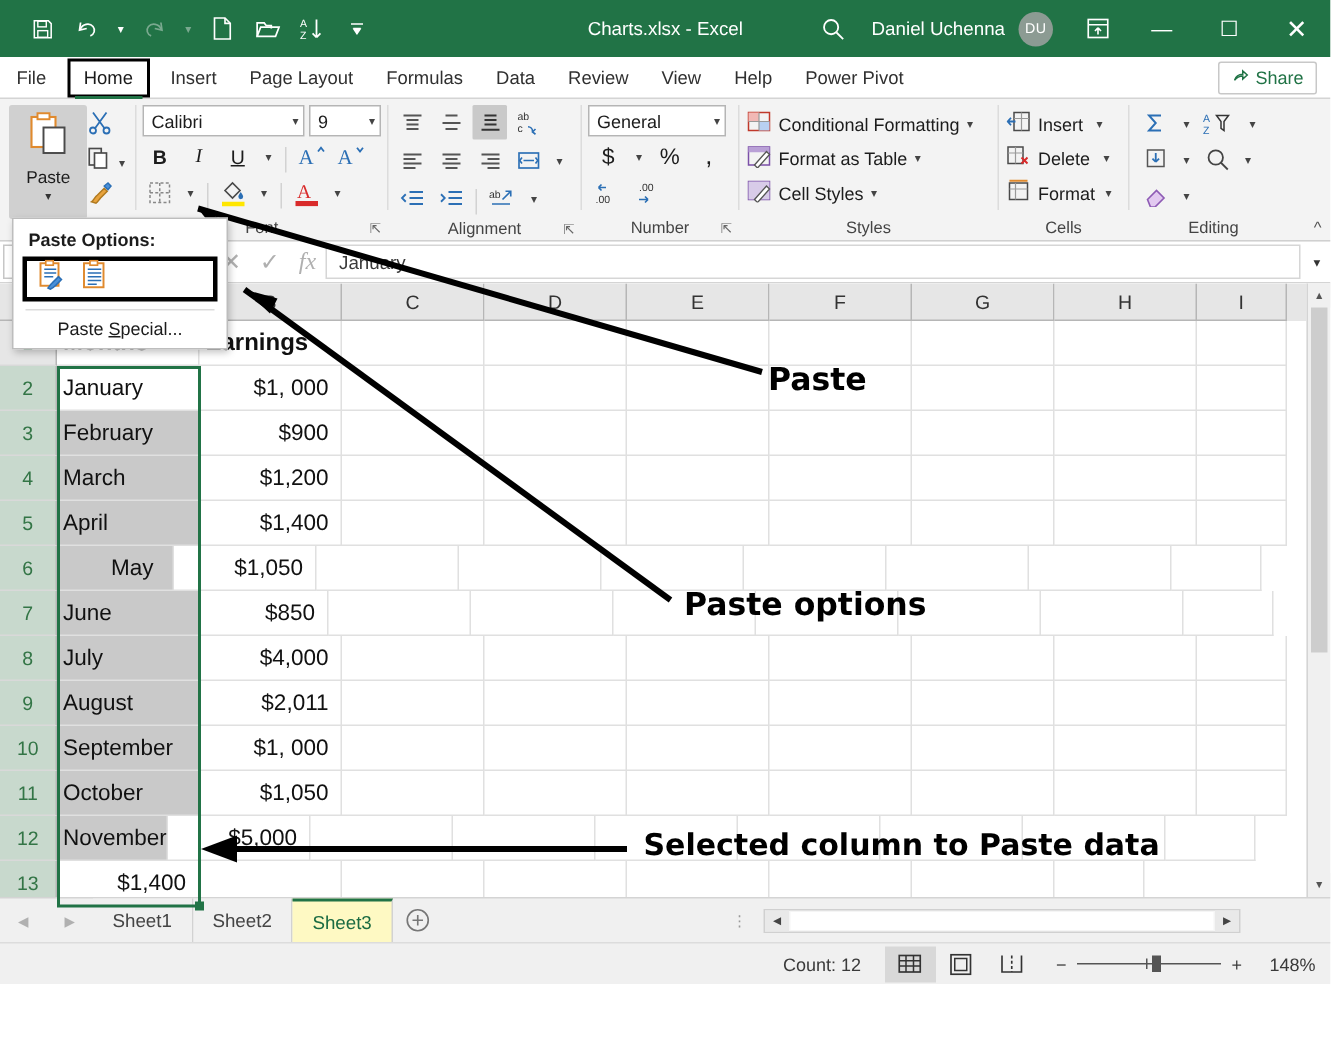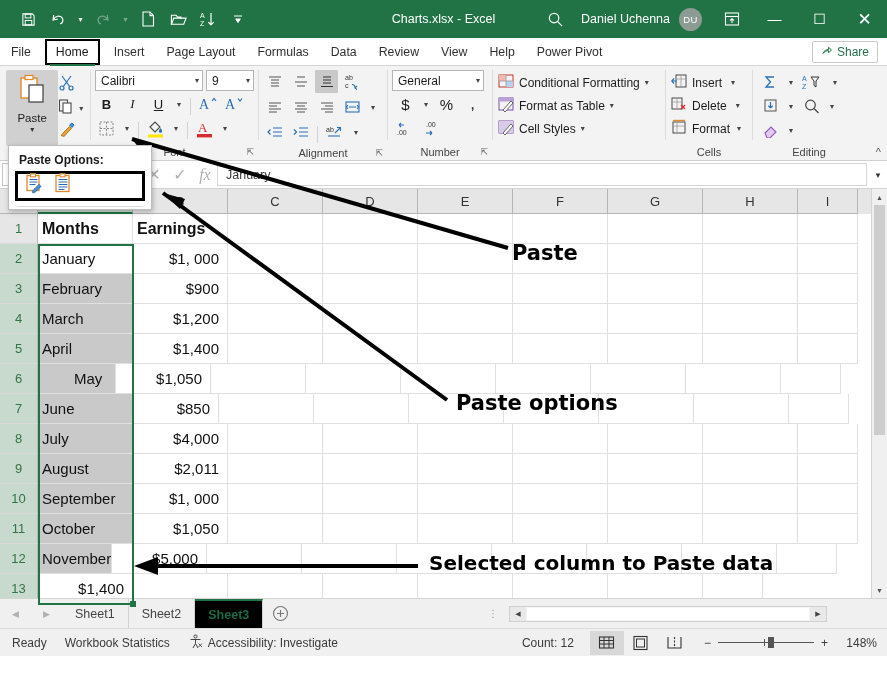--- a/index.html
+++ b/index.html
@@ -201,21 +201,21 @@
   #sheetbar {
     height: 30px; background: #f0f0f0; display: flex; align-items: stretch;
     border-top: 1px solid #d4d4d4;
   }
   #nav-arrows { width: 62px; display: flex; align-items: center; justify-content: space-around; color: #b0b0b0; font-size: 9px; }
   .stab {
     padding: 0 13px; display: flex; align-items: center; font-size: 12.5px; color: #444;
     border-right: 1px solid #d2d2d2; background: #f0f0f0;
   }
   .stab.active {
-    background: #000000; color: #1b6b42; font-weight: bold;
+    background: #fef9c3; color: #1b6b42; font-weight: normal;
     border-top: 2px solid #217346; border-right: 1px solid #d2d2d2;
   }
   #addsheet { width: 34px; display: flex; align-items: center; justify-content: center; color: #555; font-size: 14px; }
   #hscroll-area { flex: 1; display: flex; align-items: center; justify-content: flex-end; padding-right: 4px; gap: 4px; }
   #hgrip { color: #999; font-size: 10px; letter-spacing: 1px; padding: 0 6px; }
   #hsb { width: 318px; height: 16px; display: flex; border: 1px solid #d0d0d0; background: #f5f5f5; }
   .hsb-arrow { width: 16px; display: flex; align-items: center; justify-content: center; font-size: 7px; color: #444; background: #e9e9e9; }
   #hthumb { flex: 1; background: #fff; margin: 1px; }
   #hgap { width: 52px; }
 
@@ -591,20 +591,23 @@
       <div class="srow">
         <span><svg width="16" height="16" viewBox="0 0 16 16">
               <rect x="1" y="2" width="14" height="12" fill="none" stroke="#7b4fa8" stroke-width="1"></rect>
               <rect x="1" y="2" width="14" height="12" fill="#d8cbe8"></rect>
               <path d="M5 14l8-9 2 2-8 9z" fill="#fff" stroke="#555" stroke-width=".9"></path>
             </svg></span>
         <span>Cell Styles</span>
         <span style="font-size:8px;color:#444">▾</span>
       </div>
     </div>
+    <div class="rgroup-label">
+      <span>Styles</span>
+    </div>
   </div>
   <div class="rsep"></div>
 
   <div class="rgroup" id="g-cells">
     <div class="rgroup-body" style="flex-direction:column;padding-top:5px">
       <div class="srow">
         <span><svg width="16" height="16" viewBox="0 0 16 16">
               <rect x="5" y="2" width="10" height="12" fill="none" stroke="#4a4a4a" stroke-width="1"></rect>
               <path d="M5 6h10M10 2v12" stroke="#999" stroke-width=".8"></path>
               <path d="M1 8h5M3 5.5L0.8 8 3 10.5" fill="none" stroke="#2b6fb5" stroke-width="1.2"></path>
@@ -900,34 +903,20 @@
     <div id="hsb">
       <div class="hsb-arrow">◀</div>
       <div id="hthumb"></div>
       <div class="hsb-arrow">▶</div>
     </div>
     <div id="hgap"></div>
   </div>
 </div>
 
 <div id="status">
-  <div id="st-left">
-    <span>Ready</span>
-    <span>Workbook Statistics</span>
-    <span id="st-a11y">
-      <span>
-        <svg width="15" height="15" viewBox="0 0 15 15">
-            <circle cx="7.5" cy="2.5" r="1.6" fill="none" stroke="#444" stroke-width="1"></circle>
-            <path d="M2.5 5.5h10M7.5 5.5v4M7.5 9.5L5 14M7.5 9.5L10 14" stroke="#444" stroke-width="1" fill="none"></path>
-            <path d="M10.5 9.5l3.5 3.5M14 9.5l-3.5 3.5" stroke="#444" stroke-width=".9"></path>
-          </svg>
-      </span>
-      <span>Accessibility: Investigate</span>
-    </span>
-  </div>
   <div id="st-right">
     <span id="st-count">Count: 12</span>
     <span class="viewbtn sel">
       <svg width="17" height="16" viewBox="0 0 17 16">
           <rect x="1.5" y="2" width="14" height="11" fill="none" stroke="#333" stroke-width="1.1"></rect>
           <path d="M1.5 5.5h14M6 2v11M11 2v11M1.5 9h14" stroke="#333" stroke-width="1"></path>
         </svg>
     </span>
     <span class="viewbtn">
       <svg width="17" height="16" viewBox="0 0 17 16">
@@ -982,13 +971,16 @@
     </span>
     <span>
       <svg width="22" height="22" viewBox="0 0 22 22">
         <rect x="4" y="2.5" width="13" height="16" fill="#fff" stroke="#e08a2e" stroke-width="1.3"></rect>
         <rect x="8" y="0.8" width="5" height="3" fill="#fff" stroke="#e08a2e" stroke-width="1.1"></rect>
         <path d="M6.5 6.5h9M6.5 9h9M6.5 11.5h9M6.5 14h9M6.5 16.5h6" stroke="#2b6fb5" stroke-width="1"></path>
       </svg>
     </span>
   </div>
   <div id="pp-sep"></div>
+  <div id="pp-special">
+    Paste <u>S</u>pecial...
+  </div>
 </div>
 
 </body></html>

